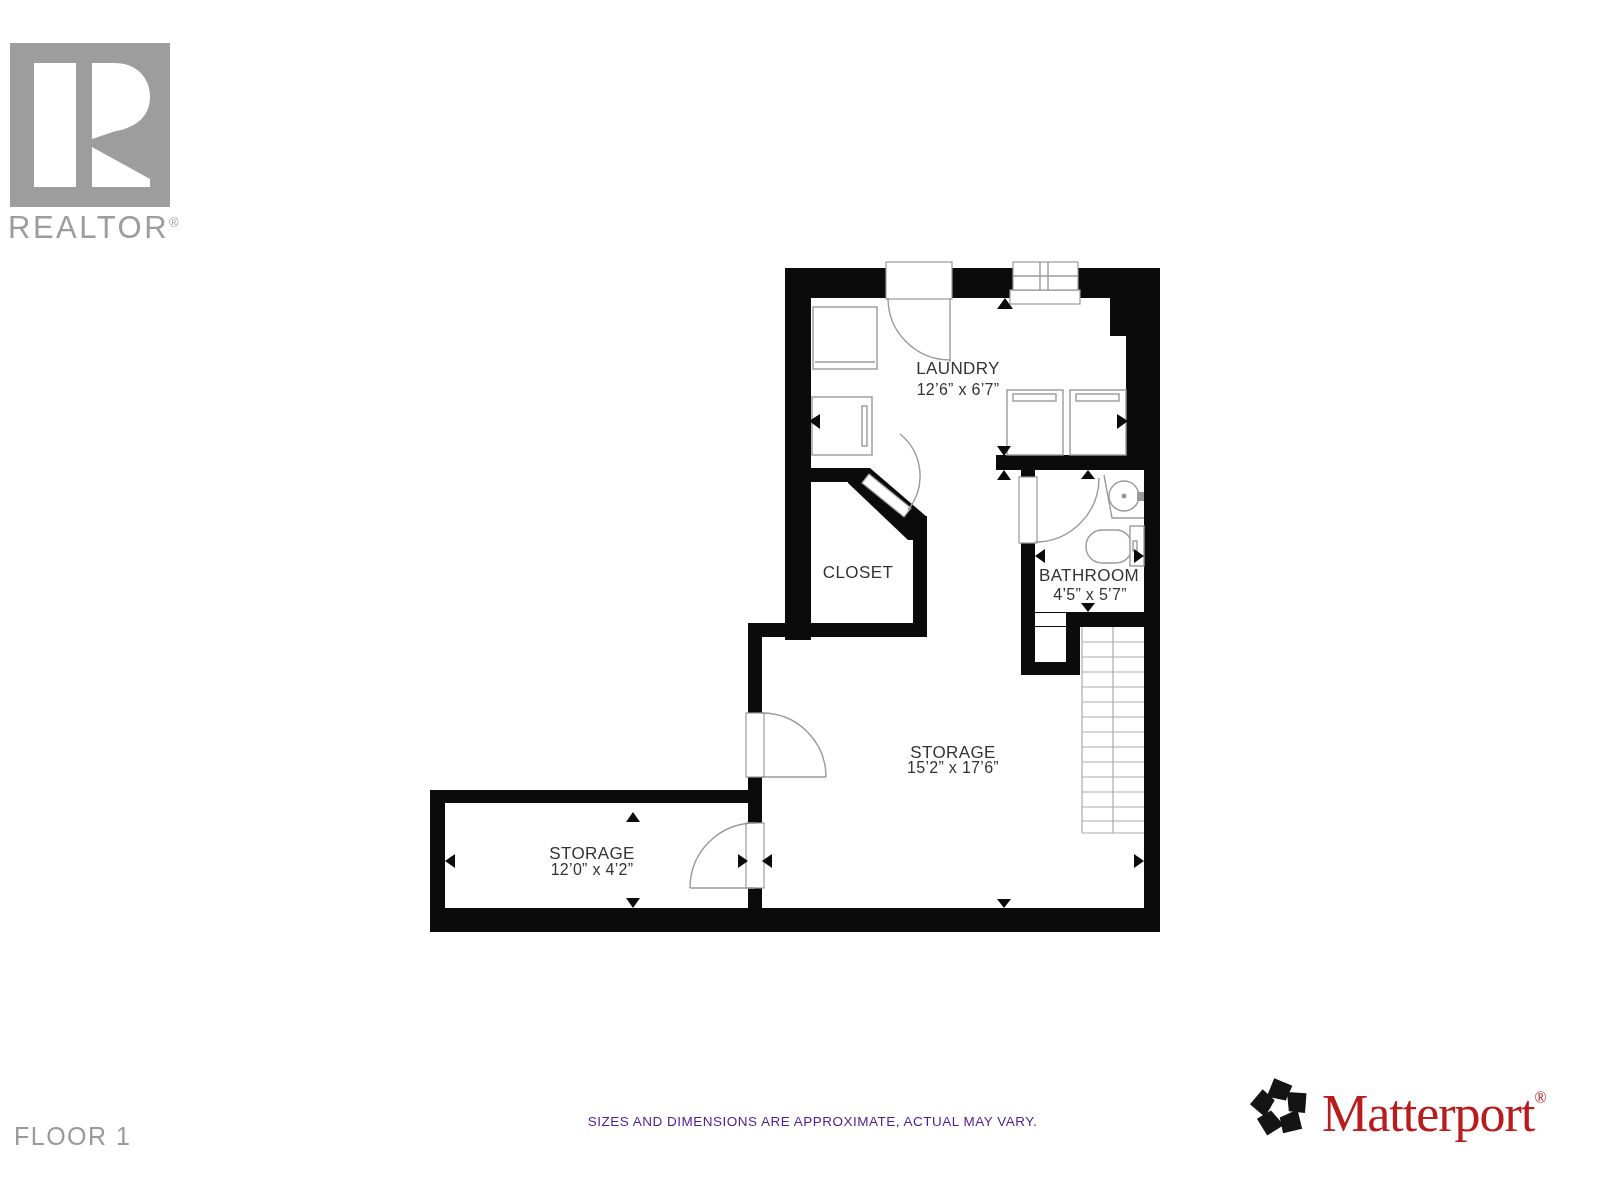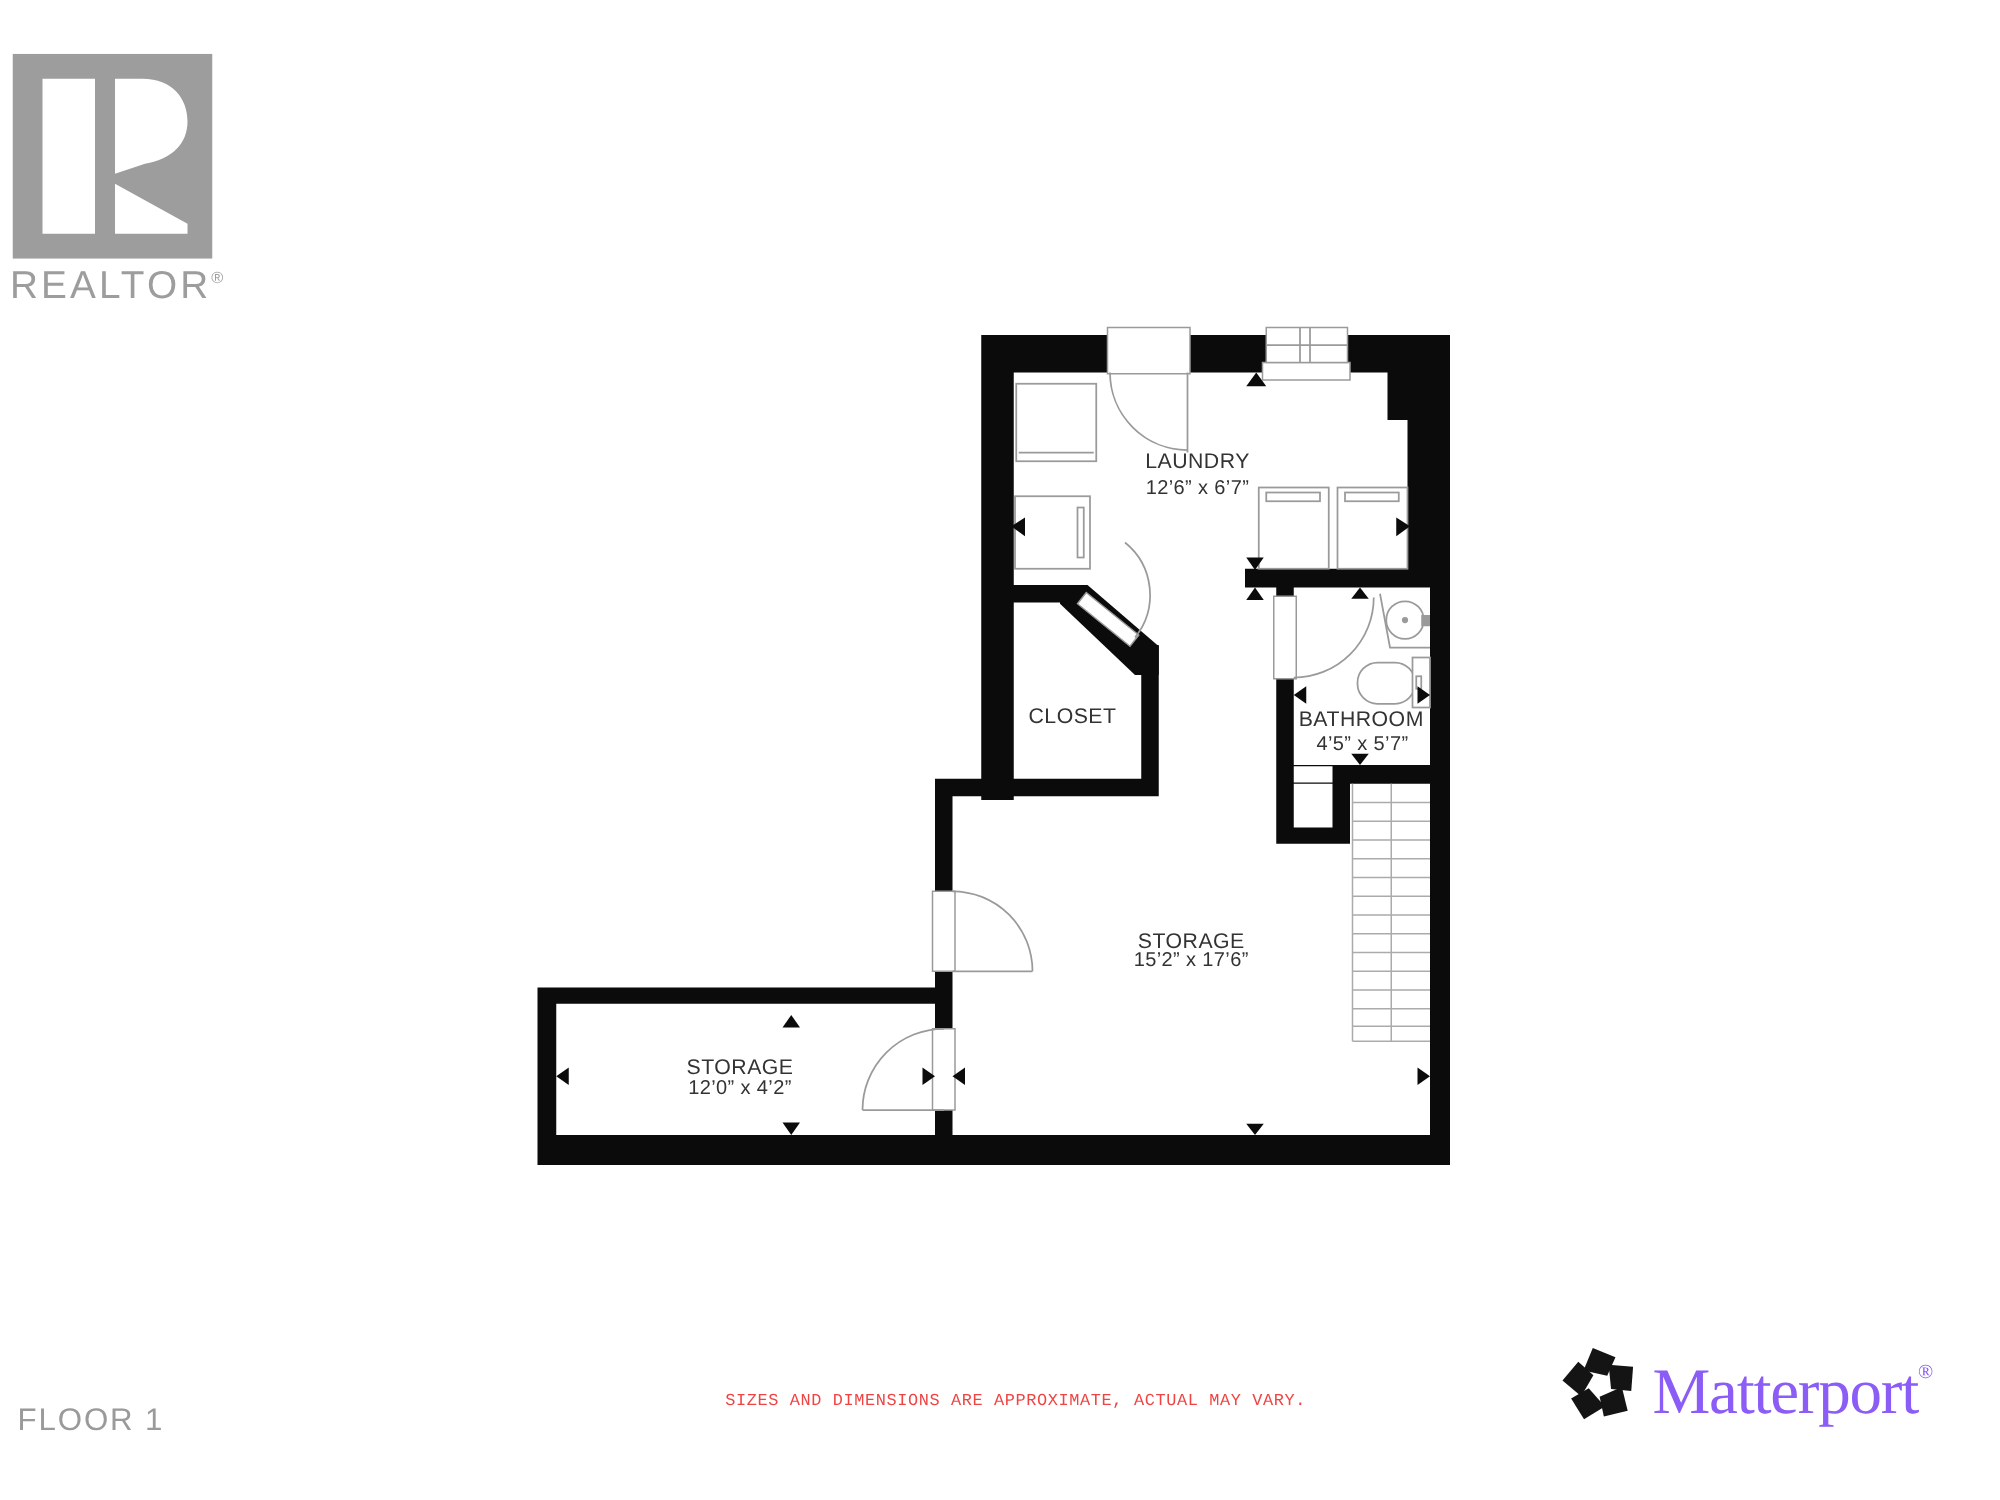--- a/index.html
+++ b/index.html
@@ -3,23 +3,23 @@
 <meta charset="utf-8">
 <style>
   html,body{margin:0;padding:0;background:#fff;}
   #canvas{position:relative;width:1600px;height:1200px;background:#ffffff;overflow:hidden;
           font-family:"Liberation Sans", sans-serif;}
   .abs{position:absolute;}
   #realtor-wordmark{left:8px;top:210px;font-size:31px;color:#9d9d9d;letter-spacing:2.5px;font-weight:400;}
   #realtor-wordmark sup{font-size:13px;letter-spacing:0;}
   #floor-label{left:14px;top:1122px;font-size:25px;color:#9a9a9a;letter-spacing:1.5px;}
   #disclaimer{left:440px;top:1114px;width:745px;text-align:center;font-size:13.5px;
-              color:#ef4444;letter-spacing:.5px;font-family:Liberation Mono, monospace;}
+              color:#4c1d95;letter-spacing:.5px;}
   #matterport-wordmark{left:1322px;top:1088px;font-family:"Liberation Serif", serif;
-              font-size:52px;color:#8b5cf6;letter-spacing:-1px;line-height:1;}
+              font-size:52px;color:#b91c1c;letter-spacing:-1px;line-height:1;}
   #matterport-wordmark sup{font-size:16px;vertical-align:28px;letter-spacing:0;}
   .room-name{font-family:"Liberation Sans", sans-serif;font-size:17px;fill:#333;letter-spacing:.4px;}
   .room-dims{font-family:"Liberation Sans", sans-serif;font-size:16px;fill:#333;letter-spacing:.3px;}
   .wall{fill:#0b0b0b;}
   .opening{fill:#ffffff;stroke:#9a9a9a;stroke-width:1.2;}
   .erase{fill:#ffffff;}
   .thin{fill:none;stroke:#9a9a9a;stroke-width:1.4;}
   .fixture{fill:#ffffff;stroke:#9a9a9a;stroke-width:1.4;}
   .stair{stroke:#ababab;stroke-width:1.2;}
   .arrow{fill:#0b0b0b;}

